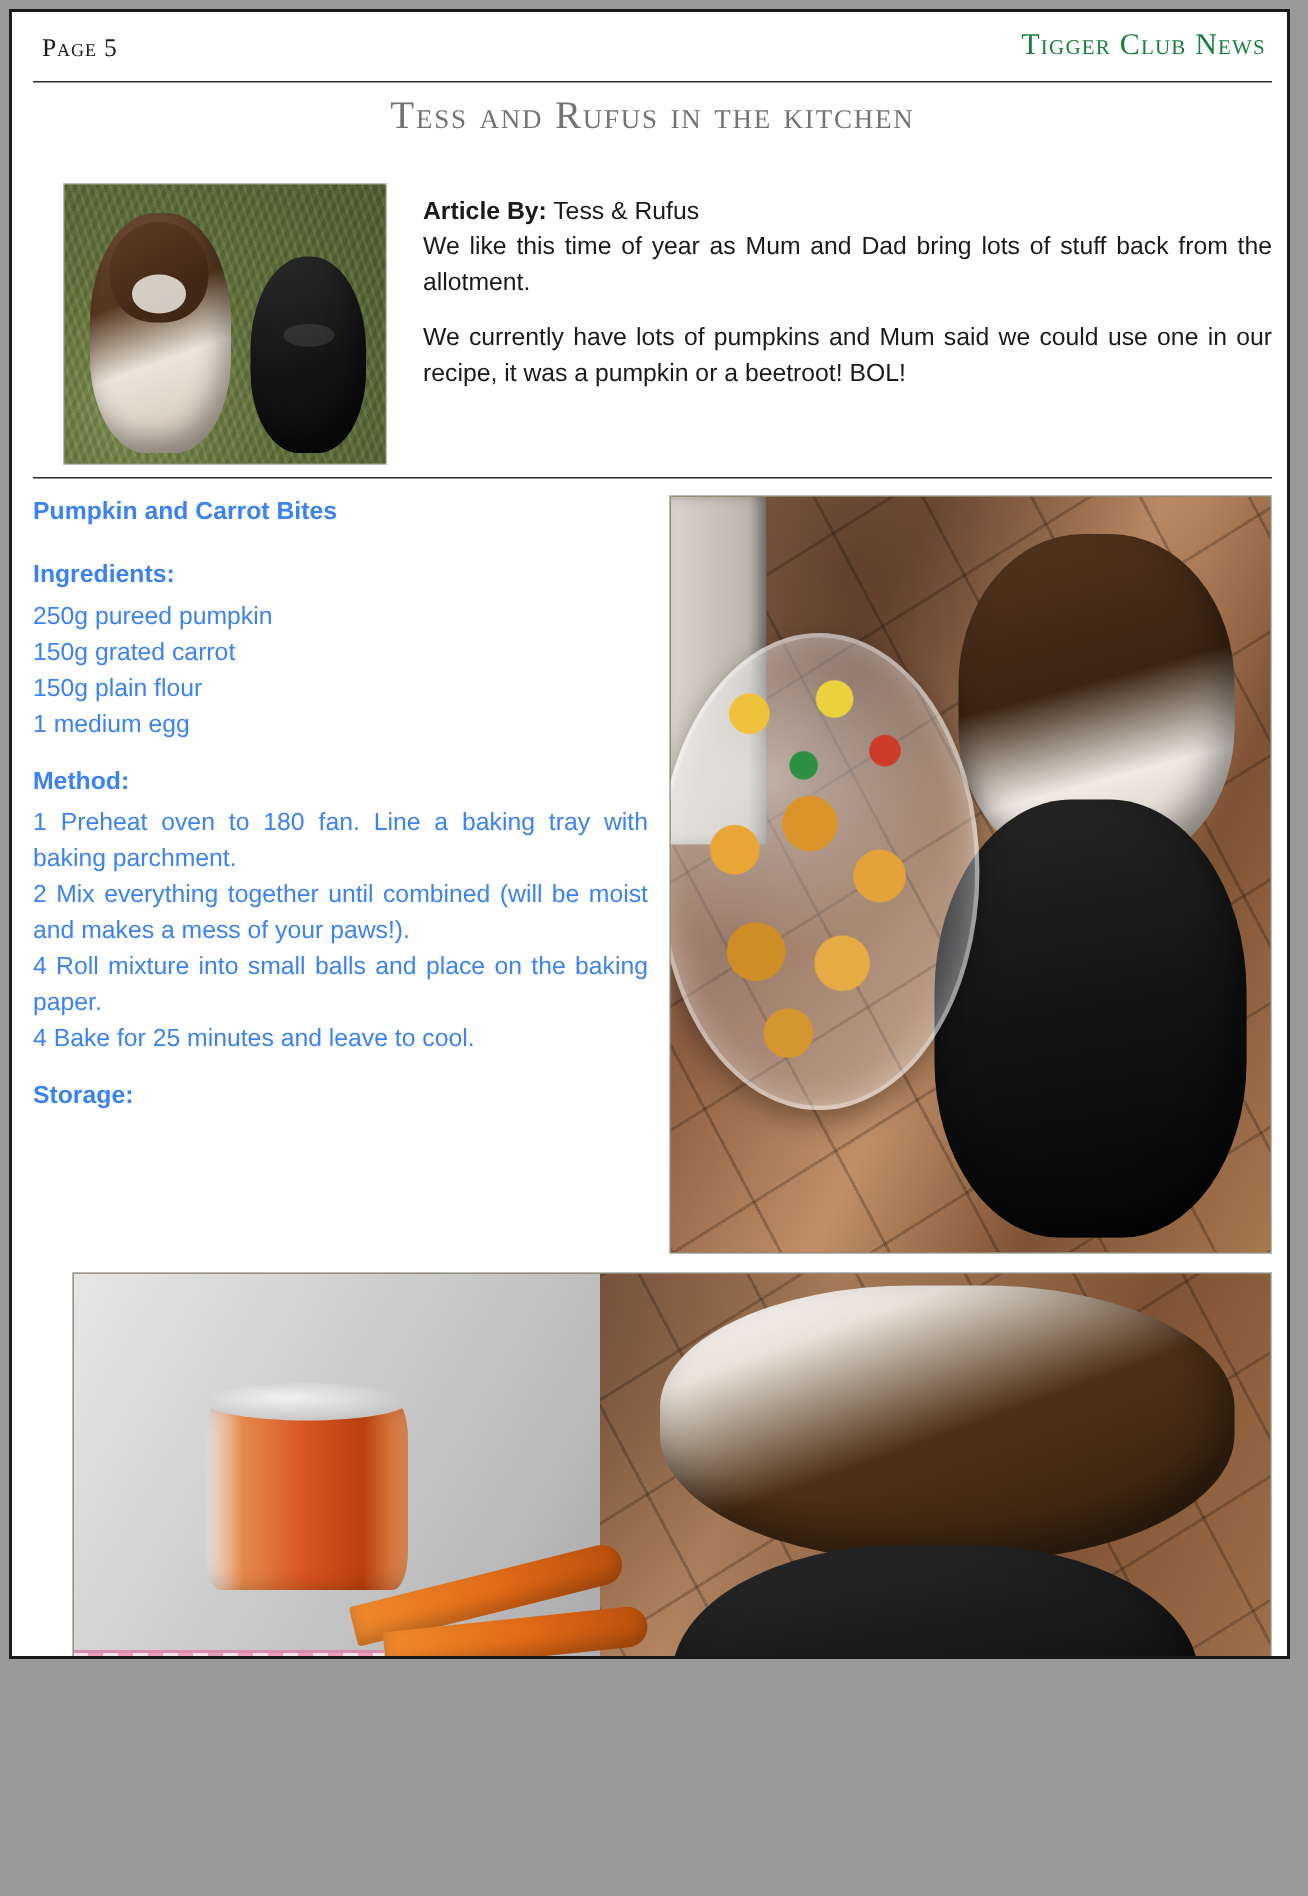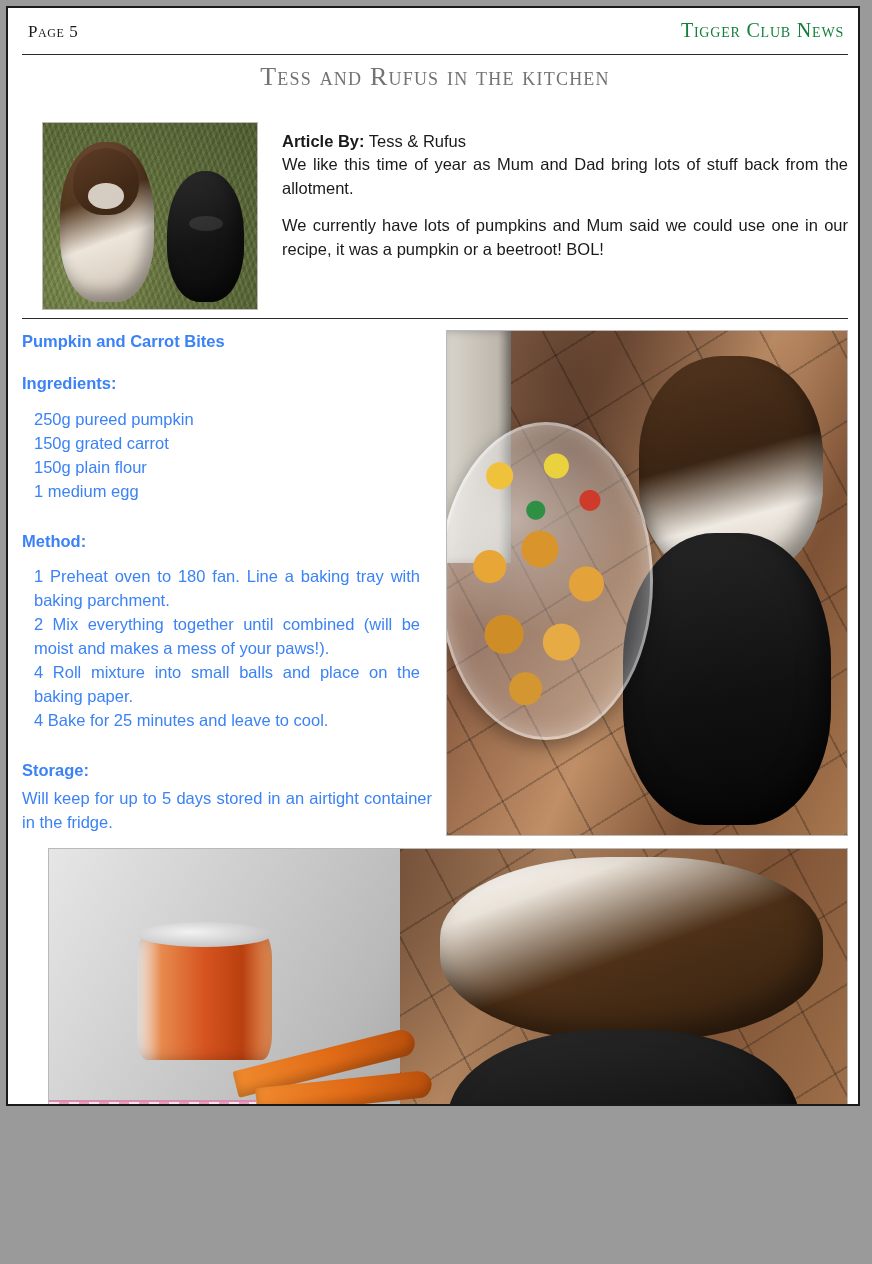--- a/index.html
+++ b/index.html
@@ -138,21 +138,21 @@
     font-family: "Liberation Sans", sans-serif;
   }
   .recipe-col h3 {
     margin: 0 0 4px 0;
     font-size: 16.5px;
     font-weight: bold;
   }
   .recipe-col .spacer { height: 14px; }
   .recipe-col .ing-list,
   .recipe-col .method-list {
-    margin: 12px;
+    margin: 0;
     padding: 0;
     list-style: none;
   }
   .recipe-col .ing-list li { white-space: nowrap; }
   .recipe-col .method-list li {
     text-align: justify;
     margin-bottom: 0;
   }
   .recipe-col .storage-text { text-align: justify; }
 
@@ -403,21 +403,20 @@
         <div class="spacer"></div>
         <h3>Method:</h3>
         <ul class="method-list">
           <li>1 Preheat oven to 180 fan.   Line a baking tray with baking parchment.</li>
           <li>2 Mix everything together until combined (will be moist and makes a mess of your paws!).</li>
           <li>4 Roll mixture into small balls and place on the baking paper.</li>
           <li>4 Bake for 25 minutes and leave to cool.</li>
         </ul>
         <div class="spacer"></div>
         <h3>Storage:</h3>
-        <div class="storage-text">Will keep for up to 5 days stored in an airtight container in the fridge.</div>
       </div>
 
       <div class="photo kitchen-photo">
         <div class="ph-kitchen">
           <div class="tile-floor"></div>
           <div class="cupboard"></div>
           <div class="k-dog-brown"></div>
           <div class="k-dog-black"></div>
           <div class="bowl">
             <div class="bites"></div>

